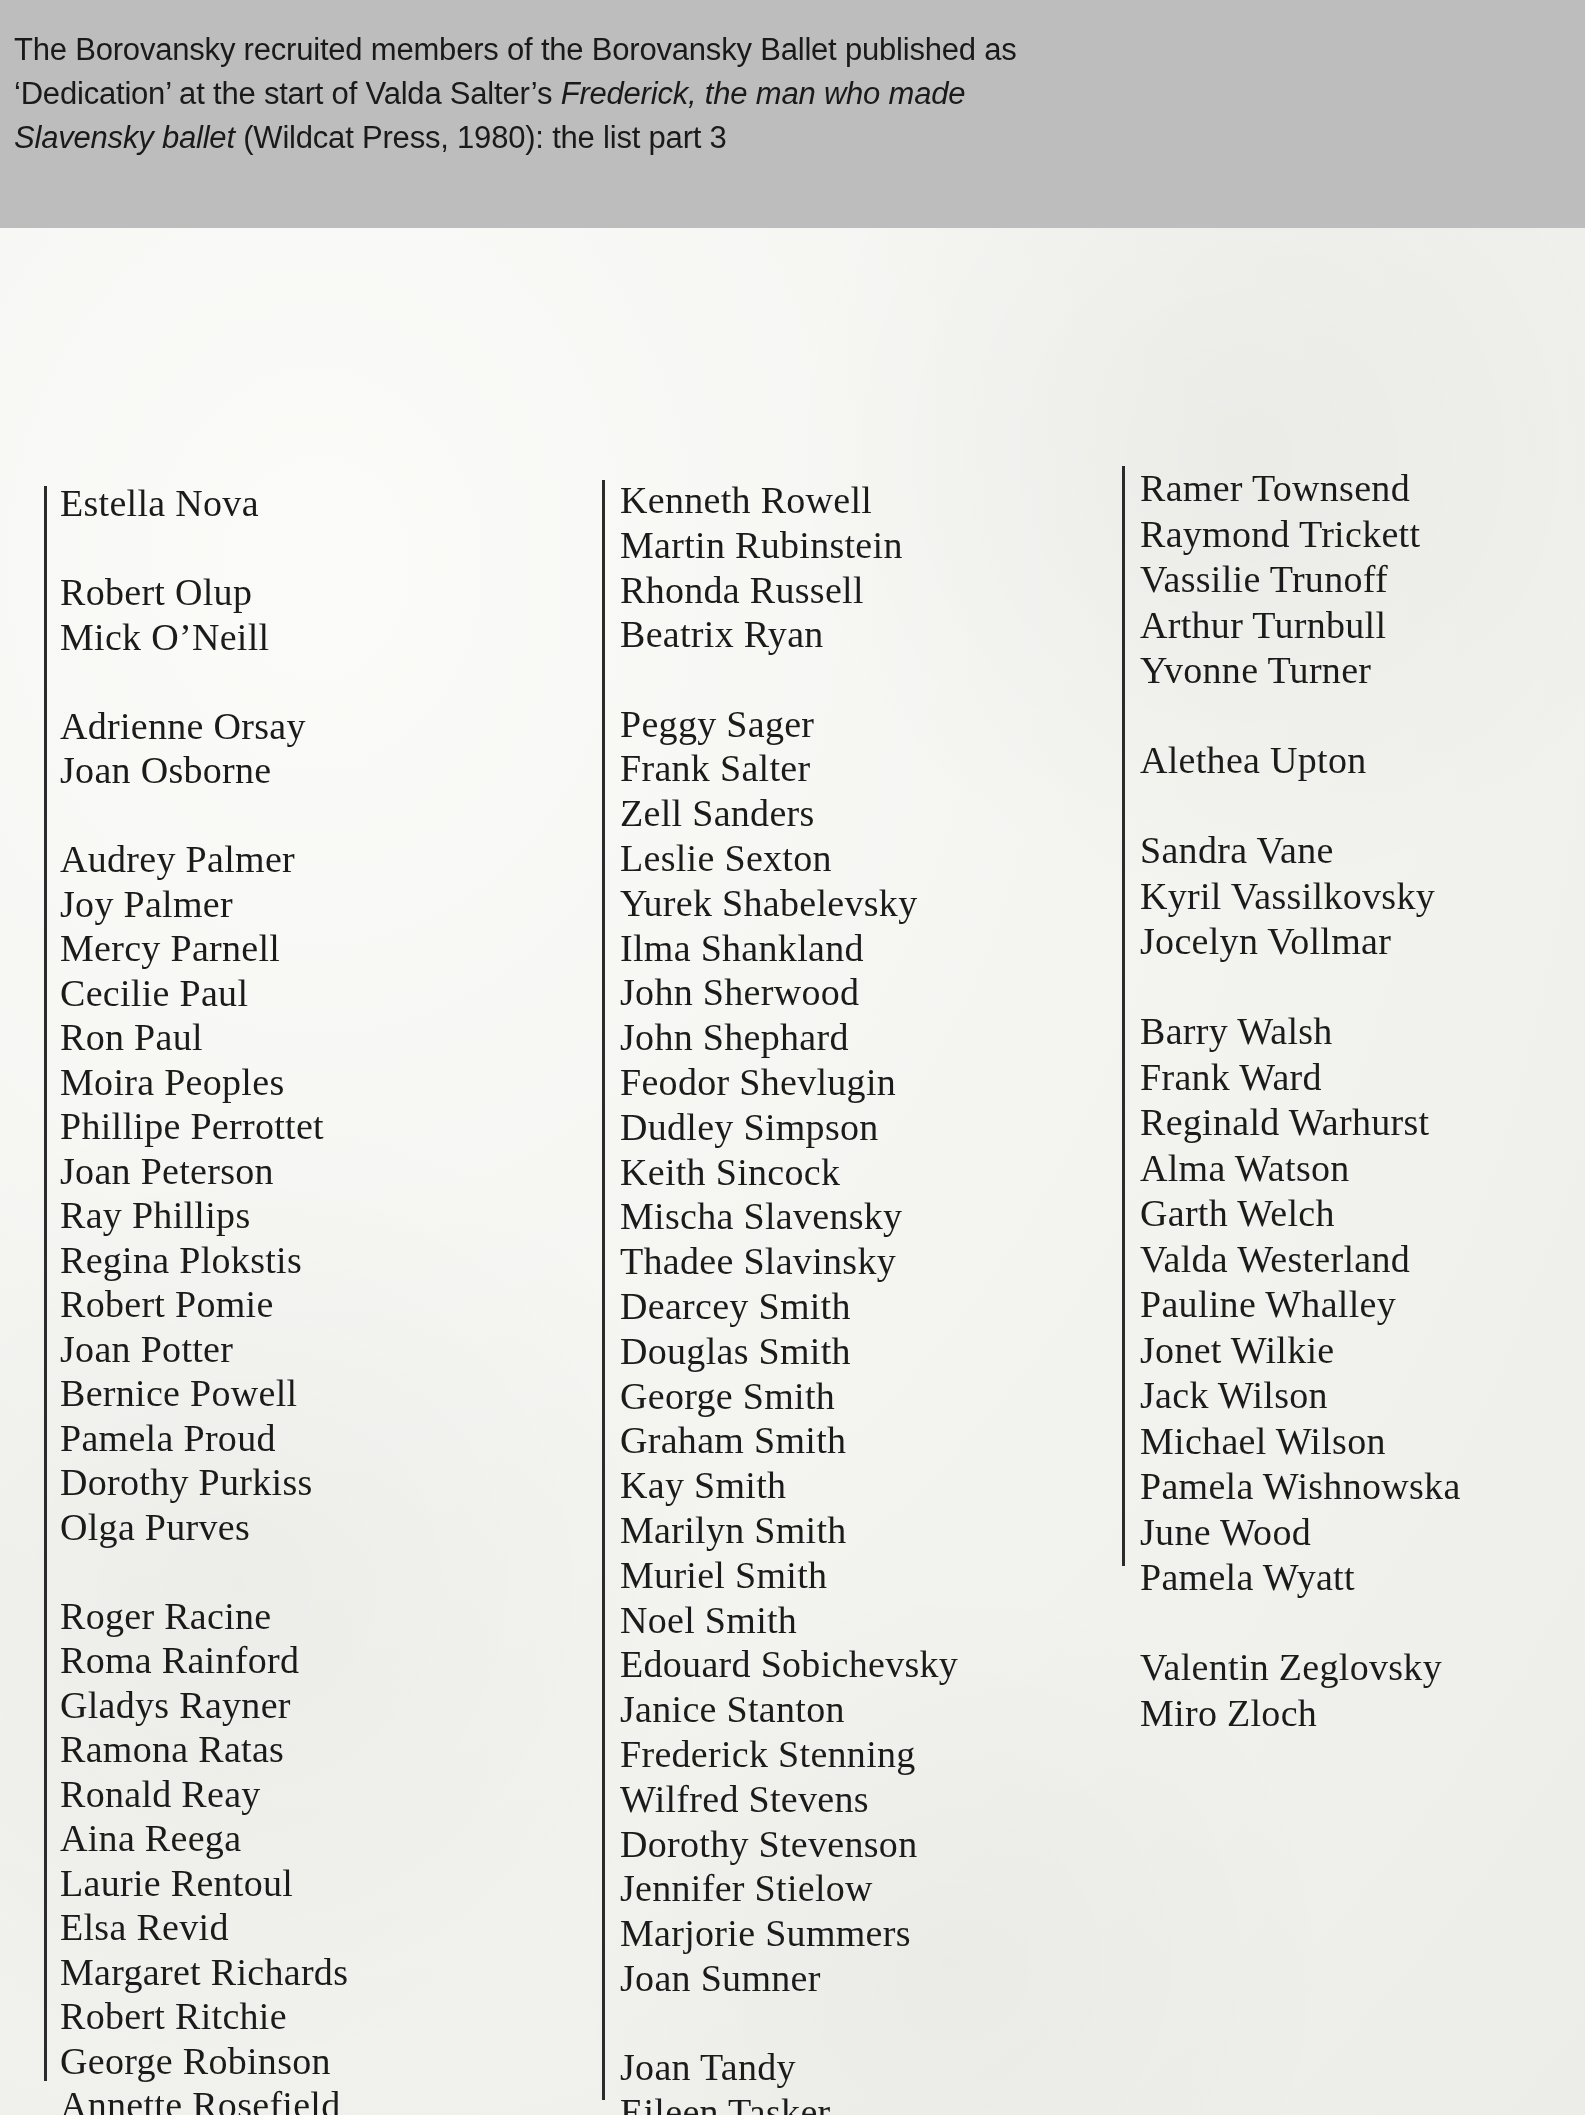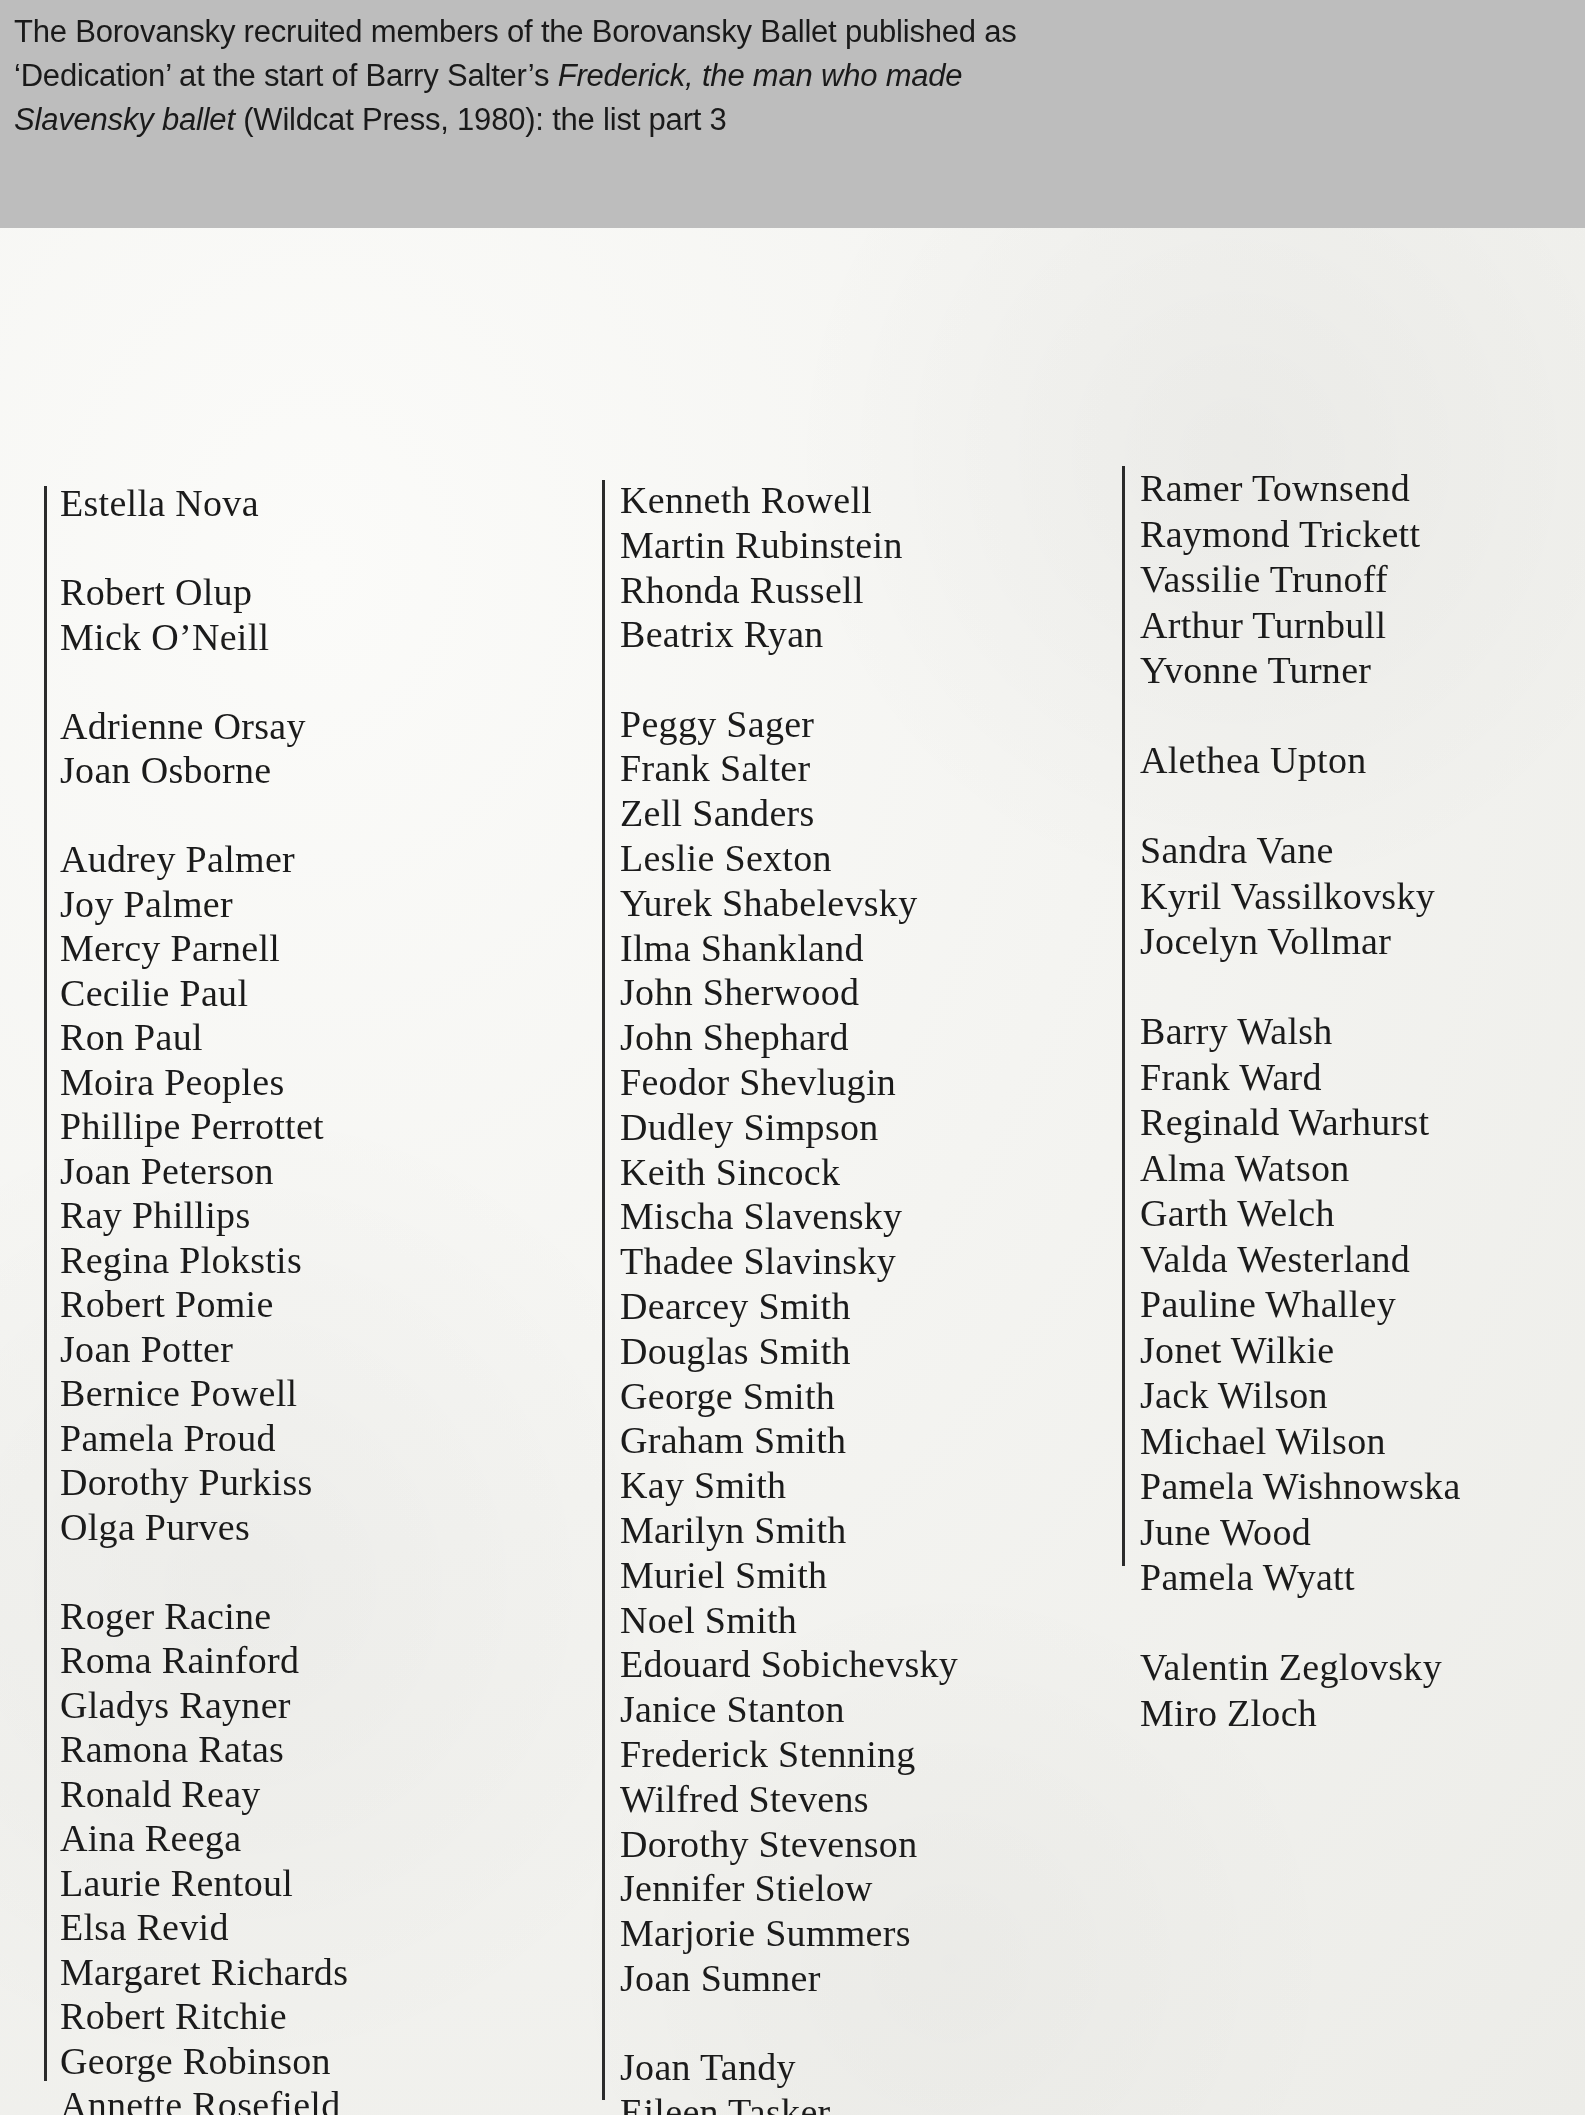--- a/index.html
+++ b/index.html
@@ -14,21 +14,21 @@
     font-family: "Liberation Serif", "DejaVu Serif", serif;
     overflow: hidden;
   }
 
   
   .caption-band {
     background: #bdbdbd;
     width: 1585px;
     height: 228px;
     box-sizing: border-box;
-    padding: 10px 24px 0 14px;
+    padding: 28px 24px 0 14px;
   }
   .caption-text {
     font-family: "Liberation Sans", "DejaVu Sans", sans-serif;
     font-size: 31px;
     line-height: 44px;
     color: #1a1a1a;
     letter-spacing: -0.2px;
   }
   .caption-text i { font-style: italic; }
 
@@ -94,21 +94,21 @@
 
   .col3 .name { font-size: 38px; line-height: 45.5px; }
   .col2 .name { font-size: 38px; line-height: 44.8px; }
 </style>
 </head>
 <body>
 
 <div class="caption-band">
   <div class="caption-text">
     <span>The Borovansky recruited members of the Borovansky Ballet published as</span><br>
-    <span>‘Dedication’ at the start of Barry Salter’s </span><i>Frederick, the man who made</i><br>
+    <span>‘Dedication’ at the start of Valda Salter’s </span><i>Frederick, the man who made</i><br>
     <i>Slavensky ballet</i><span> (Wildcat Press, 1980): the list part 3</span>
   </div>
 </div>
 
 <div class="page">
   <div class="columns">
 
     <div class="col col1">
       <div class="col-rule"></div>
       <div class="name">Estella Nova</div>

